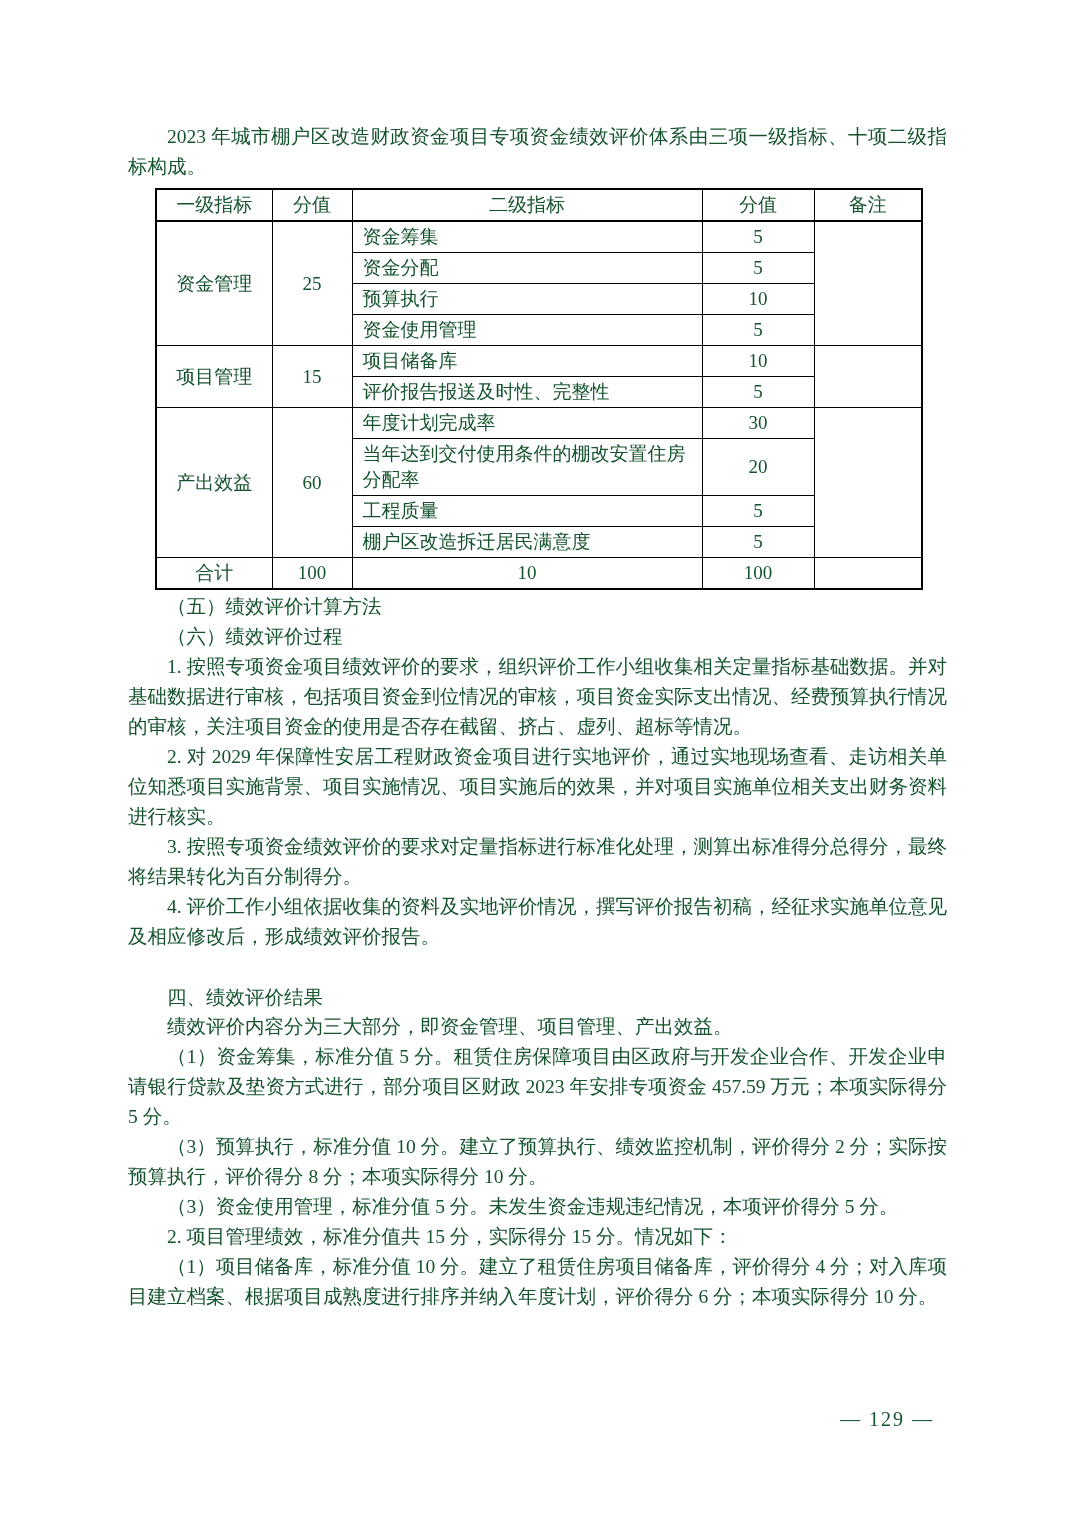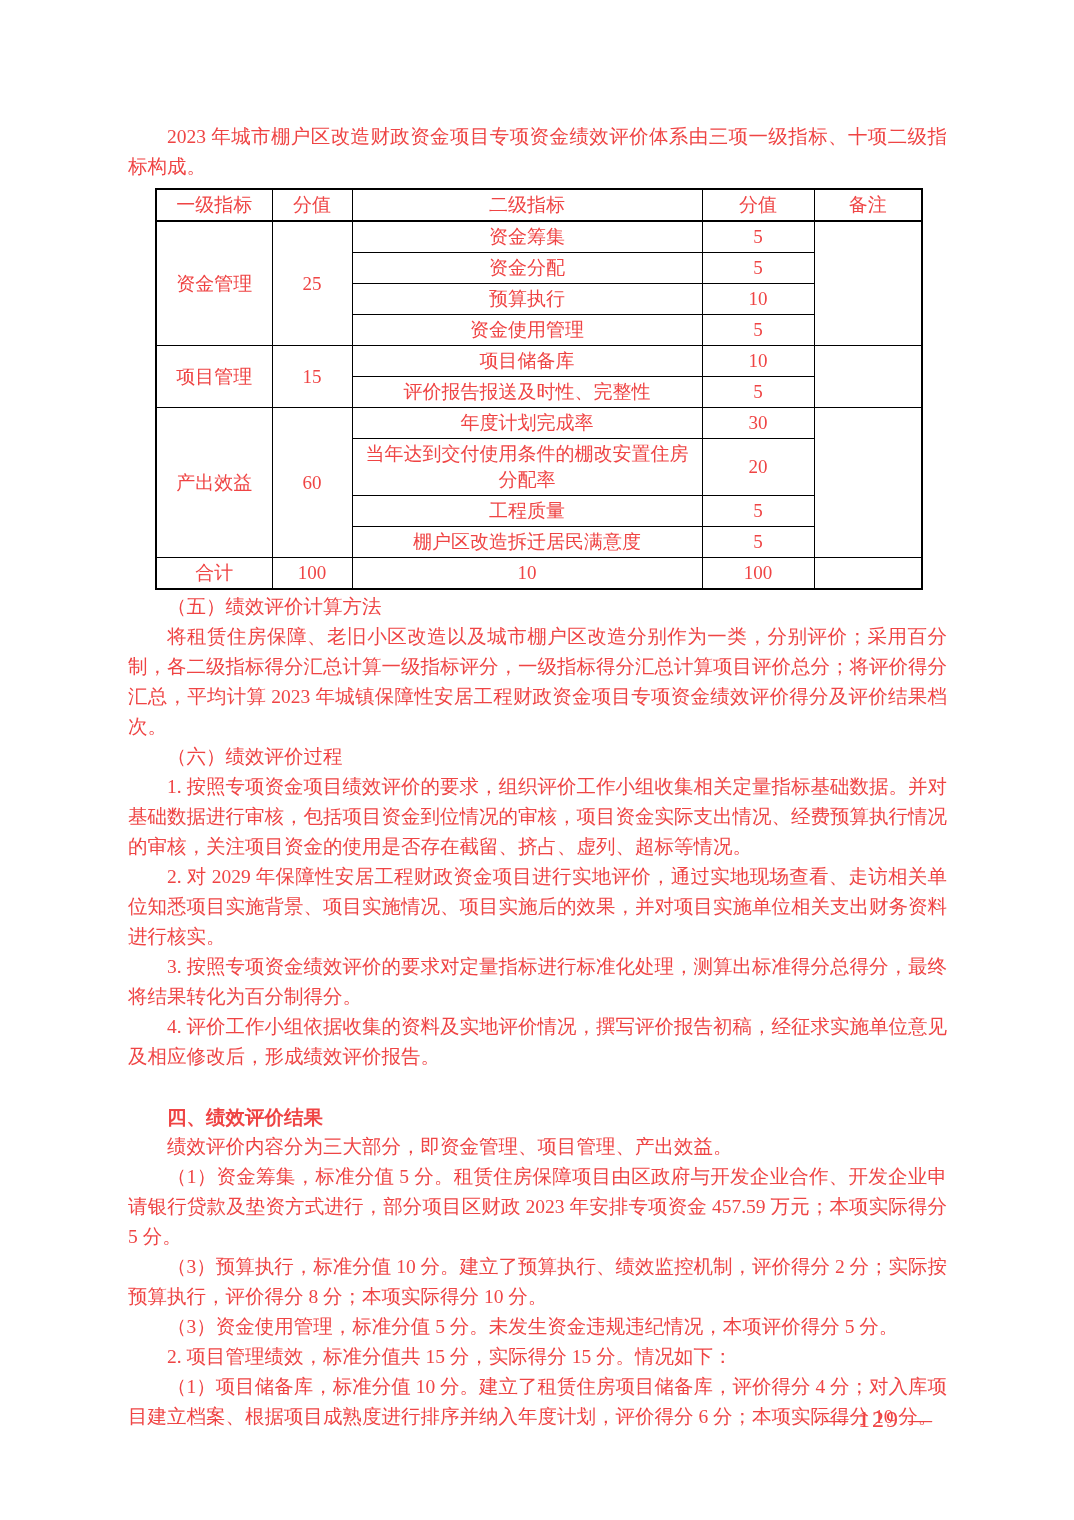--- a/index.html
+++ b/index.html
@@ -2,30 +2,30 @@
 <html><head>
 <meta charset="utf-8">
 <style>
   html,body{margin:0;padding:0;background:#ffffff;}
   .page{
     position:relative;
     width:1074px;
     height:1520px;
     box-sizing:border-box;
     background:#ffffff;
-    color:#ef4444;
+    color:#14532d;
     font-family:"Liberation Serif","DejaVu Serif",serif;
     font-size:19.5px;
     line-height:30px;
     padding:122px 127px 0 128px;
     overflow:hidden;
   }
   p{margin:0;text-align:justify;text-indent:2em;}
   p.heading{
-    font-weight:bold;
+    font-weight:normal;
     font-family:"Liberation Sans","DejaVu Sans",sans-serif;
     margin-top:30px;
     font-size:19.5px;
   }
   table.indicators{
     border-collapse:collapse;
     table-layout:fixed;
     width:766px;
     margin:6px 0 2px 27px;
     border:2.5px solid #000;
@@ -36,26 +36,26 @@
     border:1px solid #000;
     padding:2px 10px;
     height:30px;
     font-weight:normal;
     vertical-align:middle;
     box-sizing:border-box;
     line-height:26px;
   }
   table.indicators th{ text-align:center; border-bottom:2px solid #000;}
   td.c{ text-align:center; }
-  td.l{ text-align:center; }
+  td.l{ text-align:left; }
   .footer{
     position:absolute;
     right:140px;
     bottom:86px;
-    font-size:24px;
+    font-size:20px;
     letter-spacing:2px;
   }
 </style>
 </head>
 <body>
 
 <div class="page">
 
   <p>2023 年城市棚户区改造财政资金项目专项资金绩效评价体系由三项一级指标、十项二级指标构成。</p>
 
@@ -131,21 +131,20 @@
           <td rowspan="1" class="c">100</td>
           <td class="c">10</td>
           <td class="c">100</td>
           <td rowspan="1"></td>
         </tr>
       </tbody>
   </table>
 
   <div>
       <p class="para">（五）绩效评价计算方法</p>
-      <p class="para">将租赁住房保障、老旧小区改造以及城市棚户区改造分别作为一类，分别评价；采用百分制，各二级指标得分汇总计算一级指标评分，一级指标得分汇总计算项目评价总分；将评价得分汇总，平均计算 2023 年城镇保障性安居工程财政资金项目专项资金绩效评价得分及评价结果档次。</p>
       <p class="para">（六）绩效评价过程</p>
       <p class="para">1. 按照专项资金项目绩效评价的要求，组织评价工作小组收集相关定量指标基础数据。并对基础数据进行审核，包括项目资金到位情况的审核，项目资金实际支出情况、经费预算执行情况的审核，关注项目资金的使用是否存在截留、挤占、虚列、超标等情况。</p>
       <p class="para">2. 对 2029 年保障性安居工程财政资金项目进行实地评价，通过实地现场查看、走访相关单位知悉项目实施背景、项目实施情况、项目实施后的效果，并对项目实施单位相关支出财务资料进行核实。</p>
       <p class="para">3. 按照专项资金绩效评价的要求对定量指标进行标准化处理，测算出标准得分总得分，最终将结果转化为百分制得分。</p>
       <p class="para">4. 评价工作小组依据收集的资料及实地评价情况，撰写评价报告初稿，经征求实施单位意见及相应修改后，形成绩效评价报告。</p>
       <p class="heading">四、绩效评价结果</p>
       <p class="para">绩效评价内容分为三大部分，即资金管理、项目管理、产出效益。</p>
       <p class="para">（1）资金筹集，标准分值 5 分。租赁住房保障项目由区政府与开发企业合作、开发企业申请银行贷款及垫资方式进行，部分项目区财政 2023 年安排专项资金 457.59 万元；本项实际得分 5 分。</p>
       <p class="para">（3）预算执行，标准分值 10 分。建立了预算执行、绩效监控机制，评价得分 2 分；实际按预算执行，评价得分 8 分；本项实际得分 10 分。</p>
       <p class="para">（3）资金使用管理，标准分值 5 分。未发生资金违规违纪情况，本项评价得分 5 分。</p>

